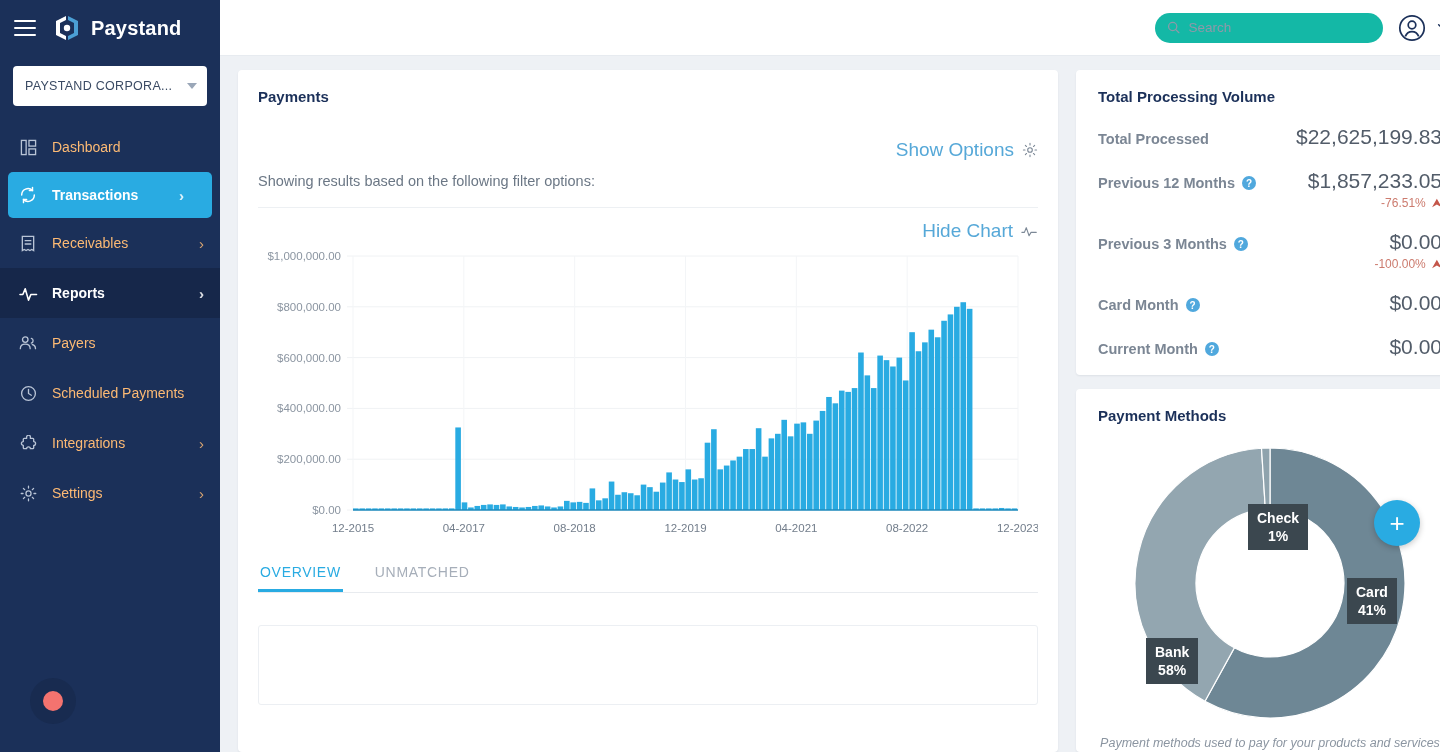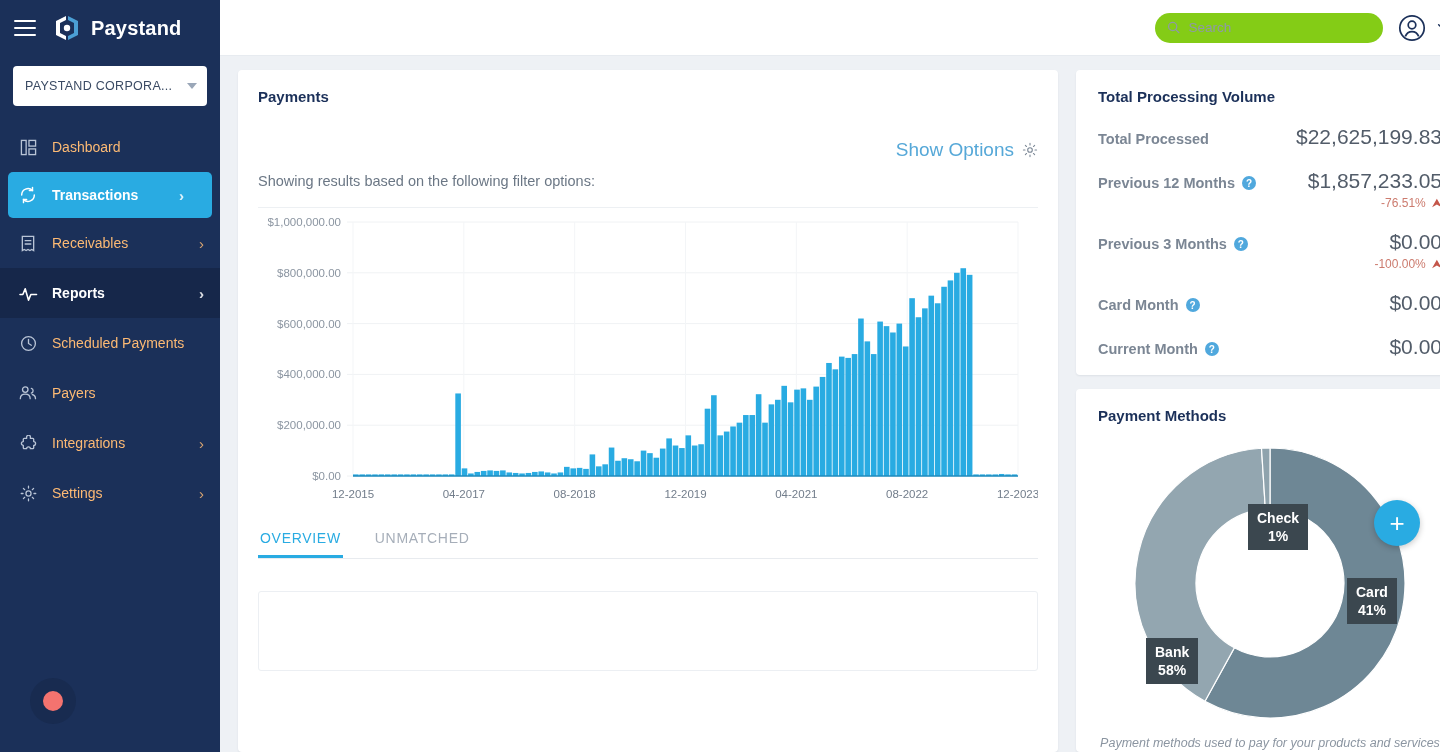--- a/index.html
+++ b/index.html
@@ -64,21 +64,21 @@
   .rec-dot i { width: 20px; height: 20px; border-radius: 50%; background: #f4736f; display:block;}
 
   
   .main { flex: 1; height: 752px; display: flex; flex-direction: column; background: #eef1f5; }
   .topbar {
     height: 56px; background: #fff; display: flex; align-items: center;
     justify-content: flex-end; padding-right: 30px; gap: 14px;
     border-bottom: 1px solid #e7ebf0; flex: 0 0 56px;
   }
   .search-box {
-    width: 228px; height: 30px; background: #84cc16; border-radius: 15px;
+    width: 228px; height: 30px; background: #14b8a6; border-radius: 15px;
     display: flex; align-items: center; padding: 0 12px; gap: 8px;
   }
   .search-box input {
     border: none; background: transparent; outline: none; font-size: 13.5px;
     color: #4a5568; width: 100%; font-family: "Liberation Sans", sans-serif;
   }
   .search-box input::placeholder { color: #8e99a8; }
   .avatar-grp { display: flex; align-items: center; gap: 10px; cursor: pointer; }
 
   .content { flex: 1; display: flex; gap: 18px; padding: 14px 18px 0 18px; overflow: hidden; }
@@ -209,39 +209,39 @@
           <svg width="19" height="17" viewBox="0 0 20 18" fill="none" stroke="#fff" stroke-width="1.7" stroke-linecap="round" stroke-linejoin="round">
             <path d="M1 10h3l2.5-6 3.5 12 2.5-6h6"></path>
           </svg>
         </span>
         <span class="label">Reports</span>
         <span class="chev">›</span>
       </div>
 
       <div class="nav-item">
         <span class="ico">
-          <svg width="17" height="17" viewBox="0 0 18 18" fill="none" stroke="#b9c4d6" stroke-width="1.4">
-            <circle cx="9" cy="9" r="7.3"></circle>
-              <path d="M9 4.6V9l3 1.8" stroke-linecap="round"></path>
-          </svg>
-        </span>
-        <span class="label">Scheduled Payments</span>
-        <span class="chev"></span>
-      </div>
-
-      <div class="nav-item">
-        <span class="ico">
           <svg width="18" height="16" viewBox="0 0 19 16" fill="none" stroke="#b9c4d6" stroke-width="1.4" stroke-linecap="round">
             <circle cx="6.6" cy="4.4" r="2.9"></circle>
               <path d="M1.4 14c0-3 2.3-4.8 5.2-4.8S11.8 11 11.8 14"></path>
             <path d="M13 3.2a2.6 2.6 0 0 1 0 5"></path>
               <path d="M14 9.6c2 .5 3.4 2 3.4 4.4"></path>
           </svg>
         </span>
         <span class="label">Payers</span>
+        <span class="chev"></span>
+      </div>
+
+      <div class="nav-item">
+        <span class="ico">
+          <svg width="17" height="17" viewBox="0 0 18 18" fill="none" stroke="#b9c4d6" stroke-width="1.4">
+            <circle cx="9" cy="9" r="7.3"></circle>
+              <path d="M9 4.6V9l3 1.8" stroke-linecap="round"></path>
+          </svg>
+        </span>
+        <span class="label">Scheduled Payments</span>
         <span class="chev"></span>
       </div>
 
       <div class="nav-item">
         <span class="ico">
           <svg width="17" height="17" viewBox="0 0 18 18" fill="none" stroke="#b9c4d6" stroke-width="1.4" stroke-linejoin="round">
             <path d="M7 2.2a2 2 0 0 1 4 0v1.4h2.6c.5 0 .9.4.9.9V7a2 2 0 0 1 0 4v2.6c0 .5-.4.9-.9.9H11a2 2 0 0 0-4 0H4.4a.9.9 0 0 1-.9-.9V11a2 2 0 0 1 0-4V4.5c0-.5.4-.9.9-.9H7z"></path>
           </svg>
         </span>
         <span class="label">Integrations</span>
@@ -299,20 +299,26 @@
               <circle cx="9" cy="9" r="2.6"></circle>
               <path d="M9 1.6v1.8M9 14.6v1.8M1.6 9h1.8M14.6 9h1.8M3.8 3.8l1.3 1.3M12.9 12.9l1.3 1.3M14.2 3.8l-1.3 1.3M5.1 12.9L3.8 14.2" stroke-linecap="round"></path>
             </svg>
           </div>
 
           <div class="filter-intro">Showing results based on the following filter options:</div>
 
 
           <div class="divider"></div>
 
+          <div class="hide-row">
+            <span class="link-blue">Hide Chart</span>
+            <svg width="17" height="13" viewBox="0 0 20 14" fill="none" stroke="#7c8896" stroke-width="1.3" stroke-linecap="round" stroke-linejoin="round">
+              <path d="M1 8h3l2.2-5.5L9.5 12l2.3-4h6.2"></path>
+            </svg>
+          </div>
 
           <div class="chart-area">
             <svg id="barchart" width="780" height="300" viewBox="0 0 780 300">
                 <line x1="89" y1="8" x2="760" y2="8" stroke="#f0f2f4" stroke-width="1"></line>
                 <text x="83" y="12" text-anchor="end" font-size="11.5" fill="#8b95a1" font-family="&quot;Liberation Sans&quot;, sans-serif">$1,000,000.00</text>
                 <line x1="89" y1="58.79999999999998" x2="760" y2="58.79999999999998" stroke="#f0f2f4" stroke-width="1"></line>
                 <text x="83" y="62.79999999999998" text-anchor="end" font-size="11.5" fill="#8b95a1" font-family="&quot;Liberation Sans&quot;, sans-serif">$800,000.00</text>
                 <line x1="89" y1="109.6" x2="760" y2="109.6" stroke="#f0f2f4" stroke-width="1"></line>
                 <text x="83" y="113.6" text-anchor="end" font-size="11.5" fill="#8b95a1" font-family="&quot;Liberation Sans&quot;, sans-serif">$600,000.00</text>
                 <line x1="89" y1="160.39999999999998" x2="760" y2="160.39999999999998" stroke="#f0f2f4" stroke-width="1"></line>

